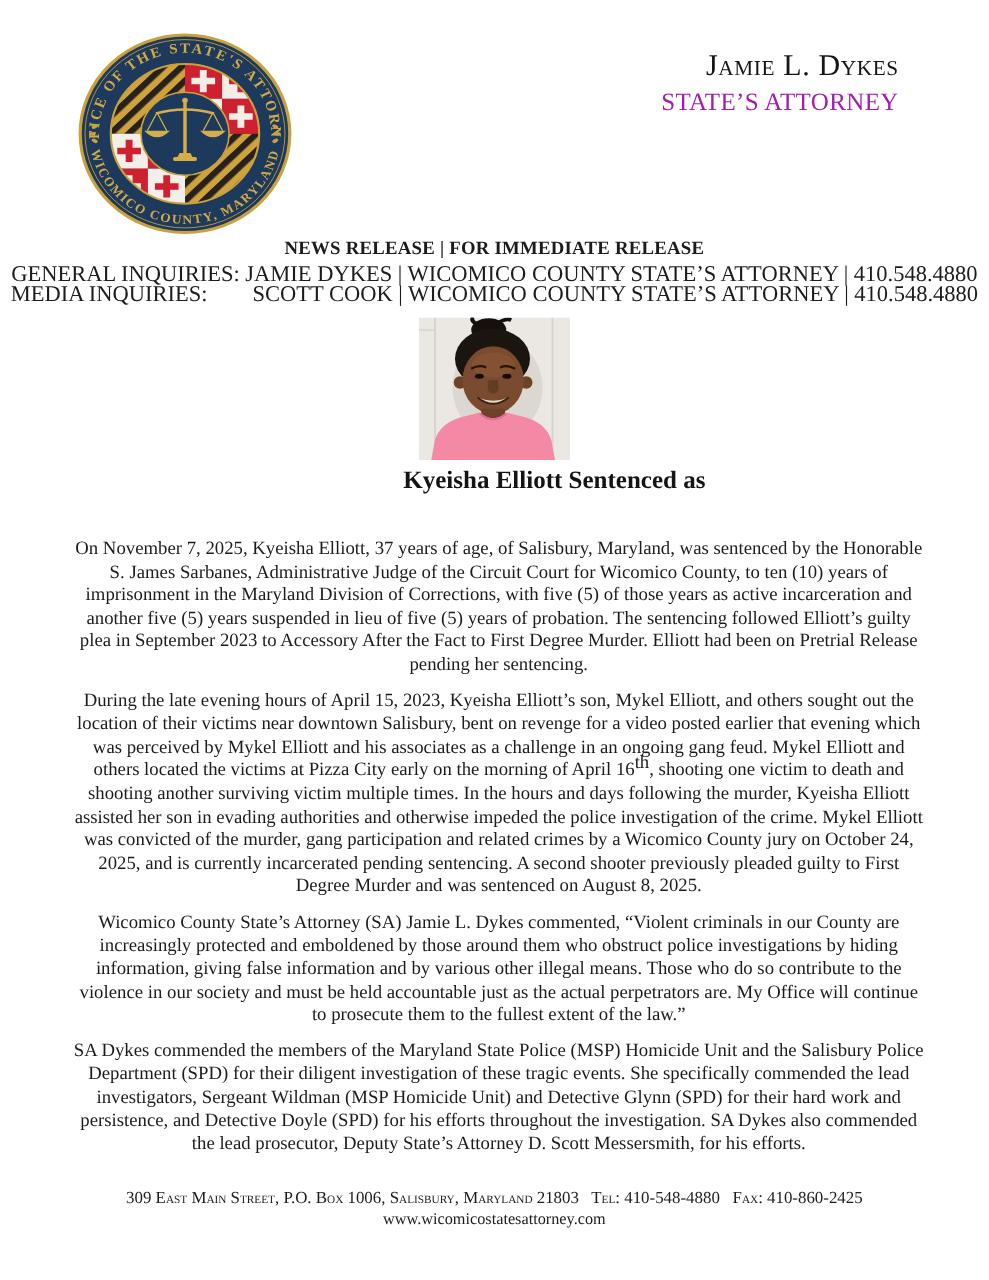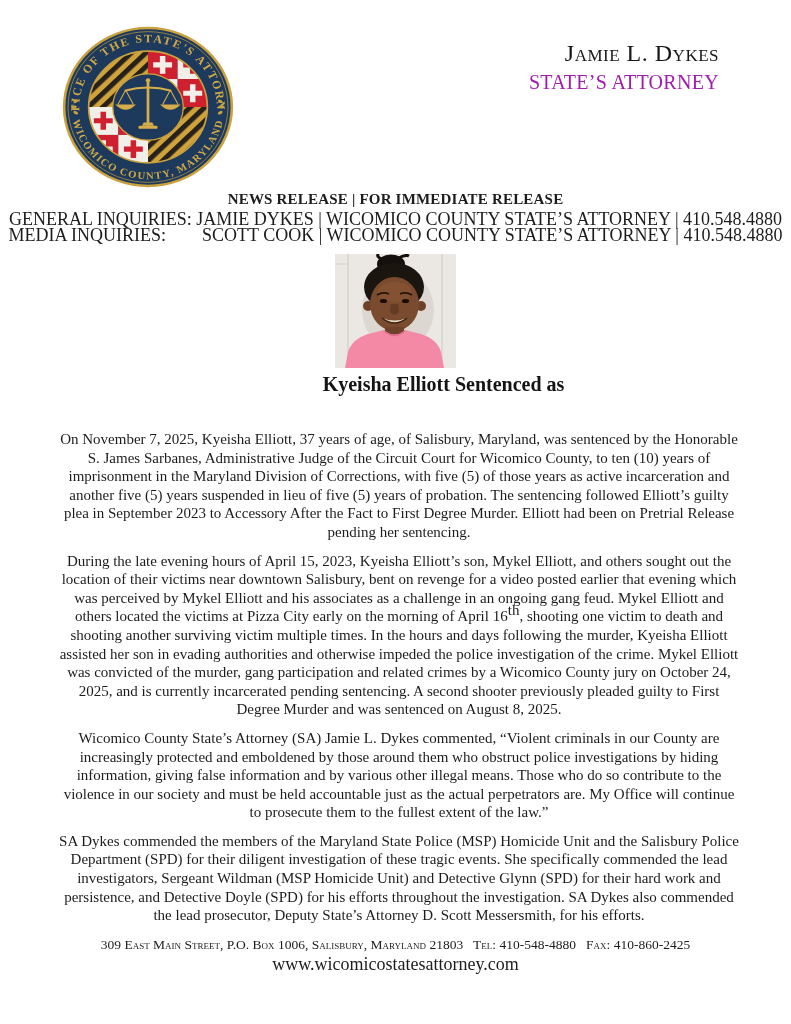--- a/index.html
+++ b/index.html
@@ -121,25 +121,25 @@
   }
   .footer-office {
     font-size: 16.5px;
     font-weight: bold;
     font-variant: small-caps;
     color: #141414;
   }
   .footer-address {
     font-size: 13.5px;
     font-variant: small-caps;
-    margin-top: 1px;
+    margin-top: 14px;
     white-space: pre;
   }
   .footer-web {
-    font-size: 18px;
+    font-size: 13px;
     margin-top: 1px;
   }
 </style>
 </head>
 <body>
 
 <div class="page">
 
   <div class="seal-wrap">
     <svg viewBox="0 0 200 200" preserveAspectRatio="none">

